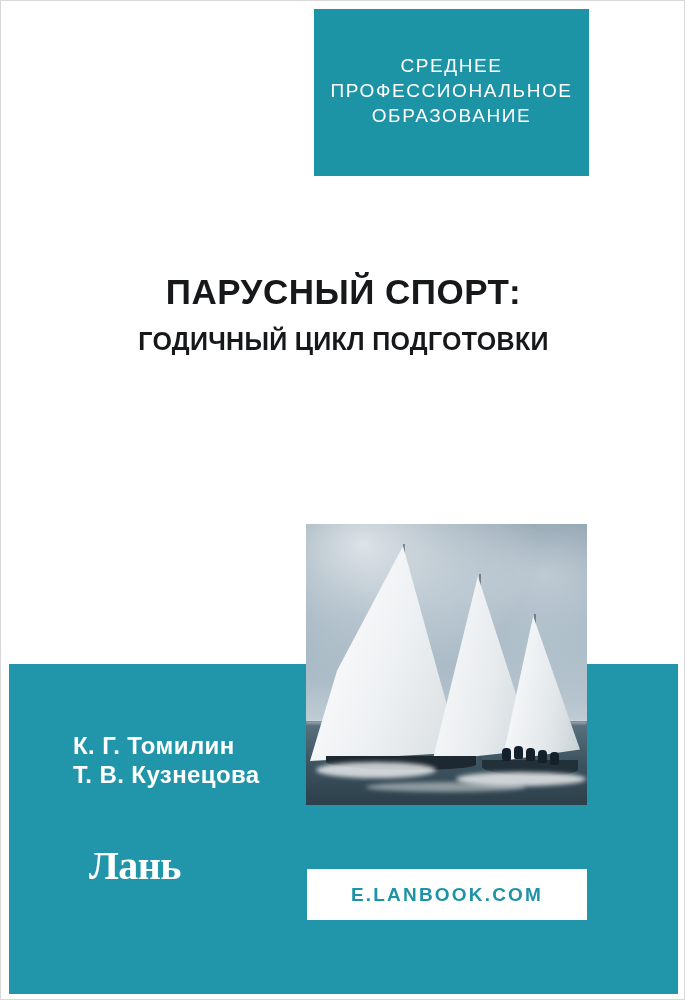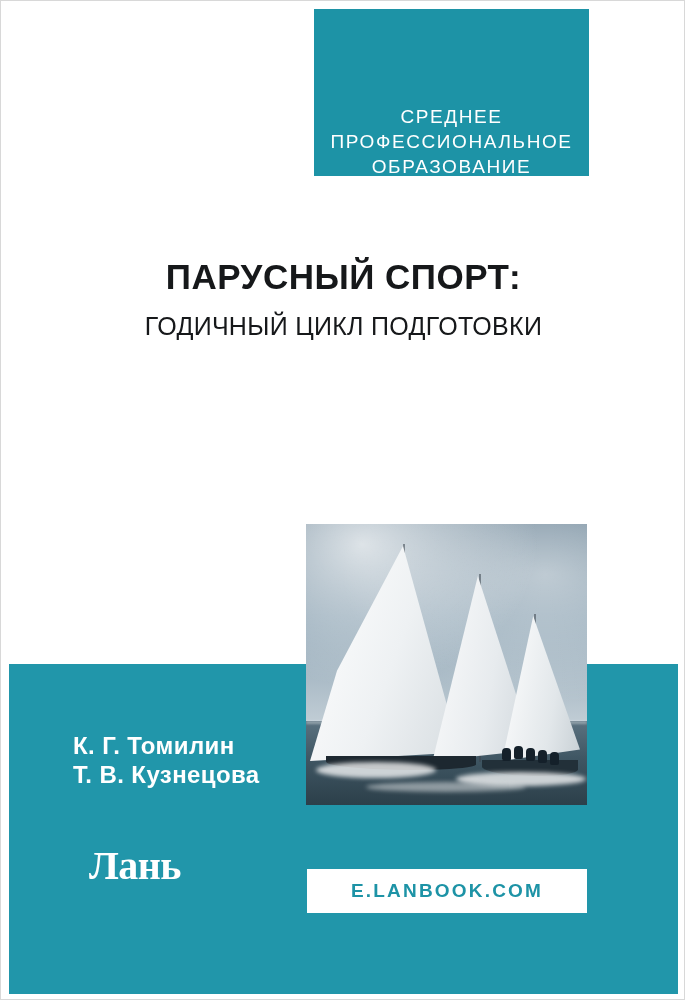--- a/index.html
+++ b/index.html
@@ -26,21 +26,21 @@
   
   .series-banner {
     position: absolute;
     left: 313px;
     top: 8px;
     width: 275px;
     height: 167px;
     background: #1d93a6;
     color: #ffffff;
     box-sizing: border-box;
-    padding-top: 95px;
+    padding-top: 44px;
   }
   .series-banner .line {
     text-align: center;
     font-size: 19px;
     line-height: 25px;
     letter-spacing: 1.6px;
     font-weight: 400;
     text-transform: uppercase;
   }
   .series-banner .line.bold {
@@ -55,25 +55,25 @@
     width: 685px;
     text-align: center;
     color: #16181a;
   }
   .title-main {
     font-size: 35px;
     font-weight: 700;
     letter-spacing: 0.5px;
     line-height: 42px;
     text-transform: uppercase;
-    margin: 0 0 8px 0;
+    margin: 15px 0 8px 0;
   }
   .title-sub {
     font-size: 25px;
-    font-weight: 400;
+    font-weight: 700;
     letter-spacing: 0.3px;
     line-height: 33px;
     text-transform: uppercase;
     margin: 12px;
   }
 
   
   .lower-band {
     position: absolute;
     left: 8px;
@@ -209,21 +209,21 @@
     margin-left: 16px;
     line-height: 40px;
   }
 
   
   .site-badge {
     position: absolute;
     left: 306px;
     top: 868px;
     width: 280px;
-    height: 44px;
+    height: 51px;
     background: #ffffff;
     display: flex;
     align-items: center;
     justify-content: center;
   }
   .site-badge span {
     color: #1d93a6;
     font-size: 19px;
     font-weight: 700;
     letter-spacing: 2.2px;

